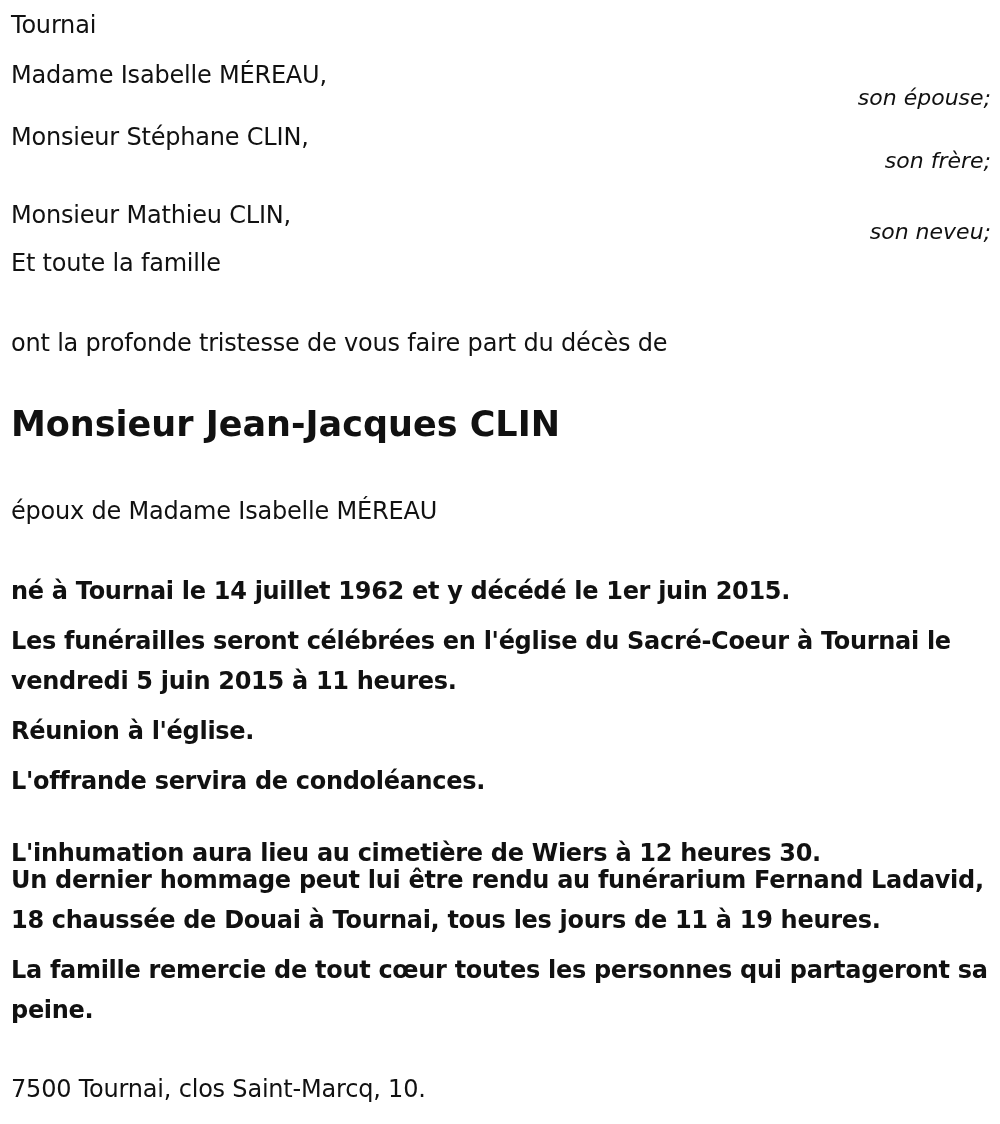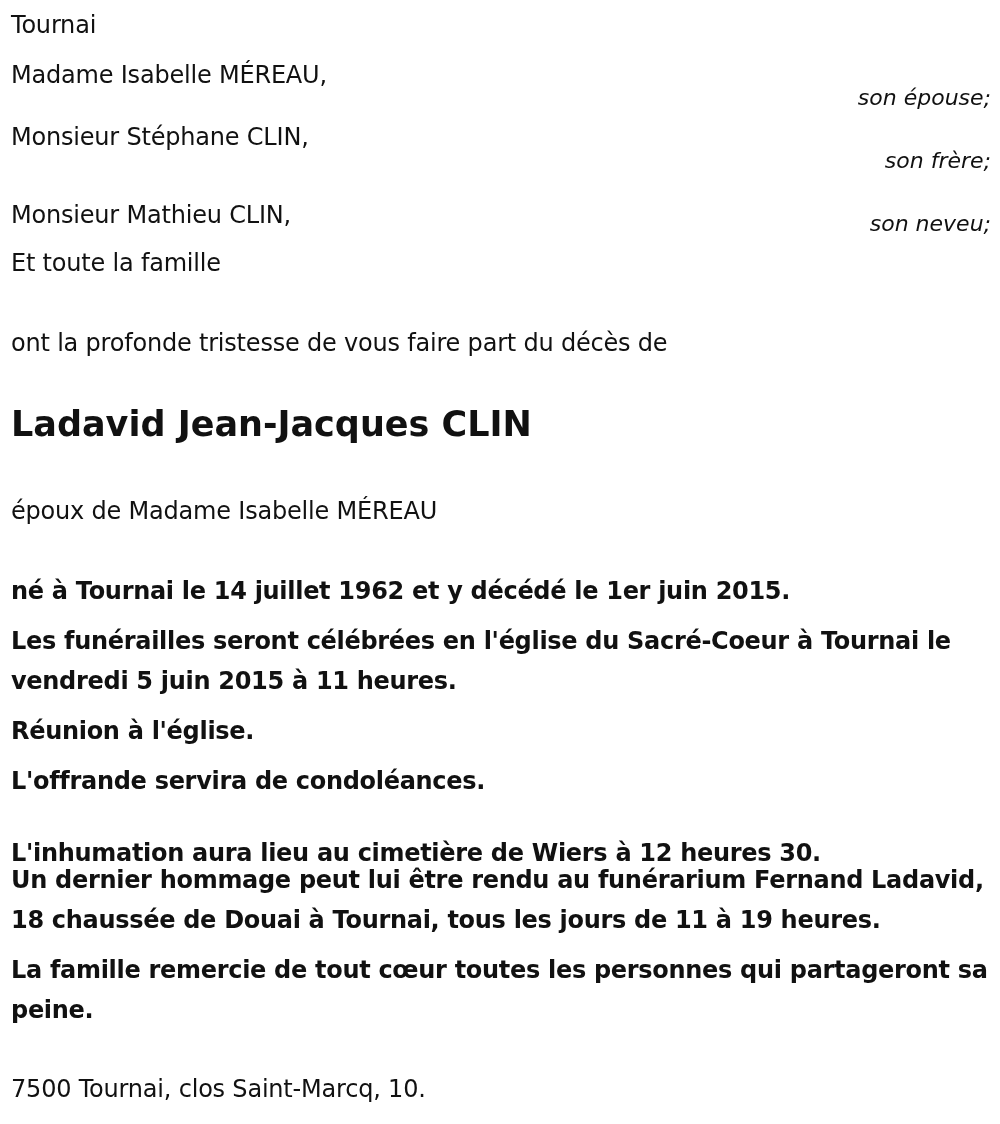--- a/index.html
+++ b/index.html
@@ -63,27 +63,27 @@
 
   <div class="line" style="top:10px;">Tournai</div>
 
   <div class="line" style="top:60px;">Madame Isabelle MÉREAU,</div>
   <div class="role" style="top:84px;">son épouse;</div>
 
   <div class="line" style="top:122px;">Monsieur Stéphane CLIN,</div>
   <div class="role" style="top:147px;">son frère;</div>
 
   <div class="line" style="top:200px;">Monsieur Mathieu CLIN,</div>
-  <div class="role" style="top:210px;">son neveu;</div>
+  <div class="role" style="top:218px;">son neveu;</div>
 
   <div class="line" style="top:248px;">Et toute la famille</div>
 
   <div class="line" style="top:328px;">ont la profonde tristesse de vous faire part du décès de</div>
 
-  <div class="title" style="top:403px;">Ladavid Jean-Jacques CLIN</div>
+  <div class="title" style="top:403px;">Monsieur Jean-Jacques CLIN</div>
 
   <div class="line" style="top:496px;">époux de Madame Isabelle MÉREAU</div>
 
   <div class="para" style="top:571px;">né à Tournai le 14 juillet 1962 et y décédé le 1er juin 2015.</div>
   <div class="para" style="top:621px;">Les funérailles seront célébrées en l'église du Sacré-Coeur à Tournai le vendredi 5 juin 2015 à 11 heures.</div>
   <div class="para" style="top:711px;">Réunion à l'église.</div>
   <div class="para" style="top:761px;">L'offrande servira de condoléances.</div>
   <div class="para" style="top:833px;">L'inhumation aura lieu au cimetière de Wiers à 12 heures 30.</div>
   <div class="para" style="top:860px;">Un dernier hommage peut lui être rendu au funérarium Fernand Ladavid, 18 chaussée de Douai à Tournai, tous les jours de 11 à 19 heures.</div>
   <div class="para" style="top:950px;">La famille remercie de tout cœur toutes les personnes qui partageront sa peine.</div>

